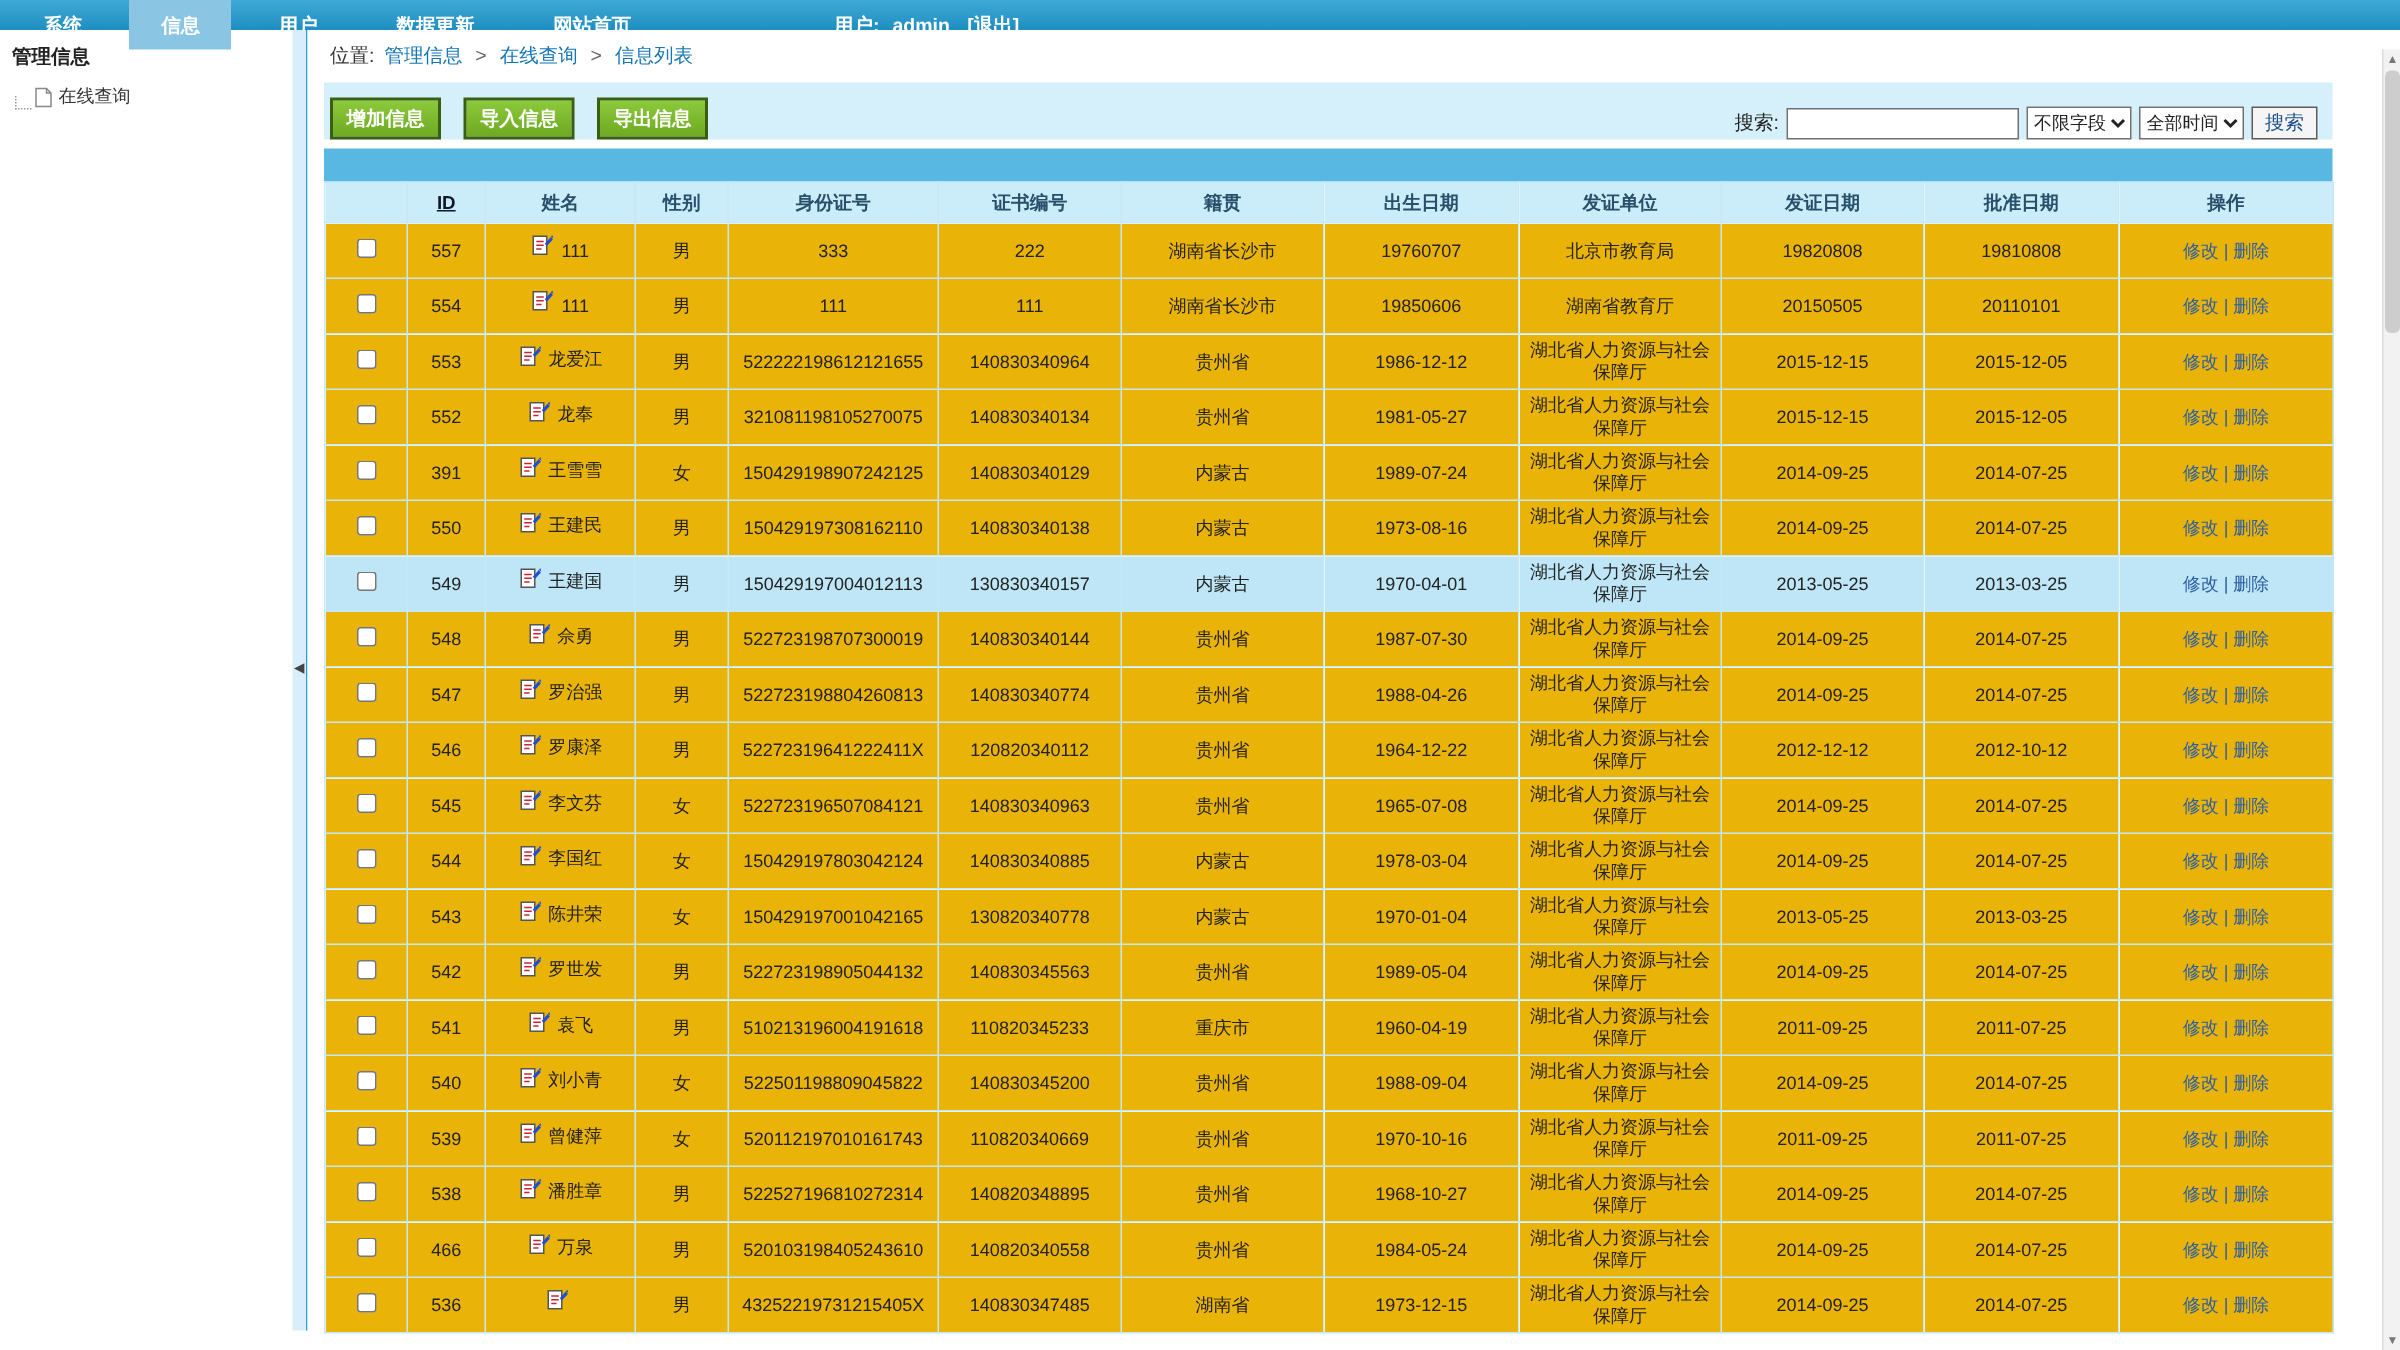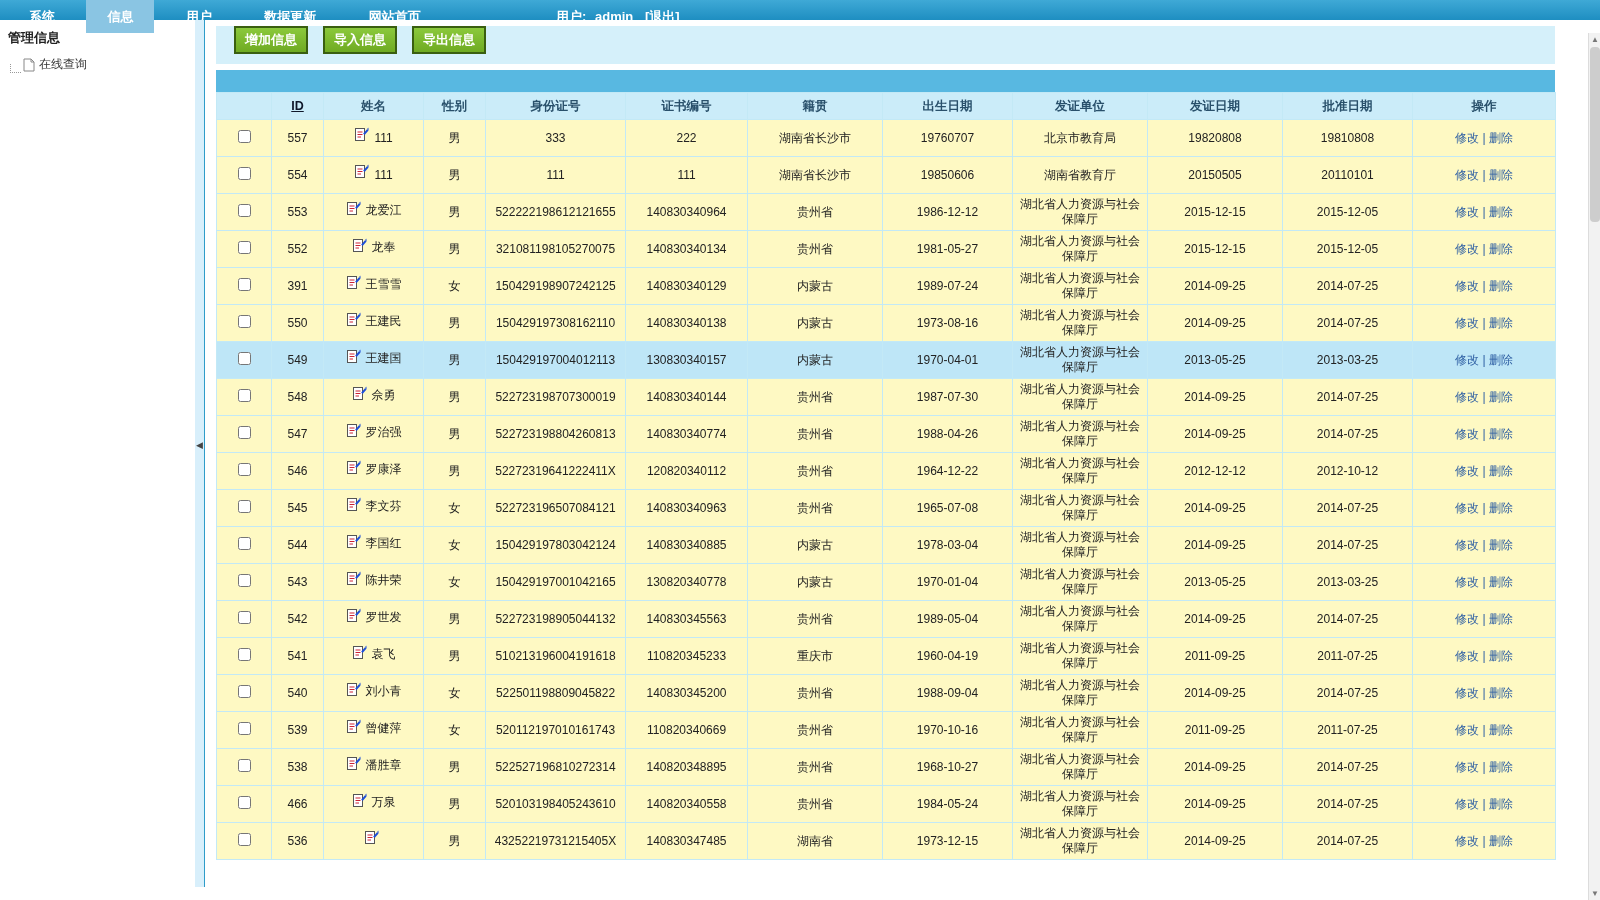--- a/index.html
+++ b/index.html
@@ -33,21 +33,21 @@
   .content { flex:1; background:#fff; padding:6px 0 0 11px; position:relative; }
 
   
   .breadcrumb { font-size:13px; color:#333; margin:2px 0 9px 4px; }
   .breadcrumb a { color:#1575B5; text-decoration:none; margin:0 3px; }
   .breadcrumb .sep { color:#666; margin:0 2px; }
   .breadcrumb .current { color:#1575B5; margin-left:3px; }
 
   
   .toolbar { width:1339px; height:38px; background:#D5F0FA;
-    display:flex; align-items:flex-start; padding:0 18px; }
+    display:flex; align-items:flex-end; padding:0 4px; }
   .btn-green { background:linear-gradient(#8BC93C,#6FAA22); color:#fff;
     font-weight:bold; font-size:13px; border:2px solid #3A5F10;
     padding:3px 9px; margin-right:15px; cursor:pointer;
     font-family:"Liberation Sans","DejaVu Sans",sans-serif; }
   .search-zone { margin-left:auto; display:flex; align-items:center; gap:5px;
     font-size:13px; color:#222; padding-right:6px; }
   .search-zone input[type=text] { width:155px; height:21px;
     border:1px solid #707070; background:#fff; font-size:12px; padding:0 3px; }
   .search-zone select { height:22px; font-size:12px; border:1px solid #707070;
     background:#fff; color:#222;
@@ -57,21 +57,21 @@
     font-family:"Liberation Sans","DejaVu Sans",sans-serif; }
 
   
   .table-topbar { width:1339px; height:22px; background:#58B8E1; margin-top:6px; }
   table.grid { table-layout:fixed; width:1339px; border-collapse:collapse;
     font-size:12px; color:#222; }
   .grid th, .grid td { border:1px solid #C3E9F6; text-align:center;
     overflow:hidden; padding:1px 3px; }
   .grid thead th { background:#CBECF9; height:27px; color:#29506B;
     font-weight:bold; font-size:12.5px; }
-  .grid tbody tr { height:37px; background:#fef9c3; }
+  .grid tbody tr { height:37px; background:#eab308; }
   .grid tbody tr.hl { background:#BEE6F7; }
   .id-sort { text-decoration:underline; cursor:pointer; color:#0f172a; }
   .name-wrap { display:inline-flex; align-items:flex-end; gap:5px; }
   .doc-icon { cursor:pointer; line-height:0; position:relative; top:-3px; }
   .c-issuer { line-height:15px; font-size:12px;margin-left:47px; }
   .op-link { color:#2E5FA3; text-decoration:none; }
   .op-sep { color:#2E5FA3; }
   .grid input[type=checkbox] { width:13px; height:13px; }
 
   
@@ -113,25 +113,44 @@
       </span>
       <span>在线查询</span>
     </div>
   </div>
 
   <div class="splitter">
     <span class="collapse-arrow">◀</span>
   </div>
 
   <div class="content">
+    <div class="breadcrumb">
+      <span>位置:</span>
+      <a href="#">管理信息</a>
+      <span class="sep">&gt;</span>
+      <a href="#">在线查询</a>
+      <span class="sep">&gt;</span>
+      <span class="current">信息列表</span>
+    </div>
 
     <div class="toolbar">
       <button class="btn-green">增加信息</button>
       <button class="btn-green">导入信息</button>
       <button class="btn-green">导出信息</button>
+      <span class="search-zone">
+        <span>搜索:</span>
+        <input type="text" value="" style="">
+        <select>
+          <option>不限字段</option>
+        </select>
+        <select>
+          <option>全部时间</option>
+        </select>
+        <button class="btn-search">搜索</button>
+      </span>
     </div>
 
     <div class="table-topbar"></div>
 
     <table class="grid">
       <colgroup>
         <col style="width:55px">
           <col style="width:52px">
           <col style="width:100px">
         <col style="width:62px">

